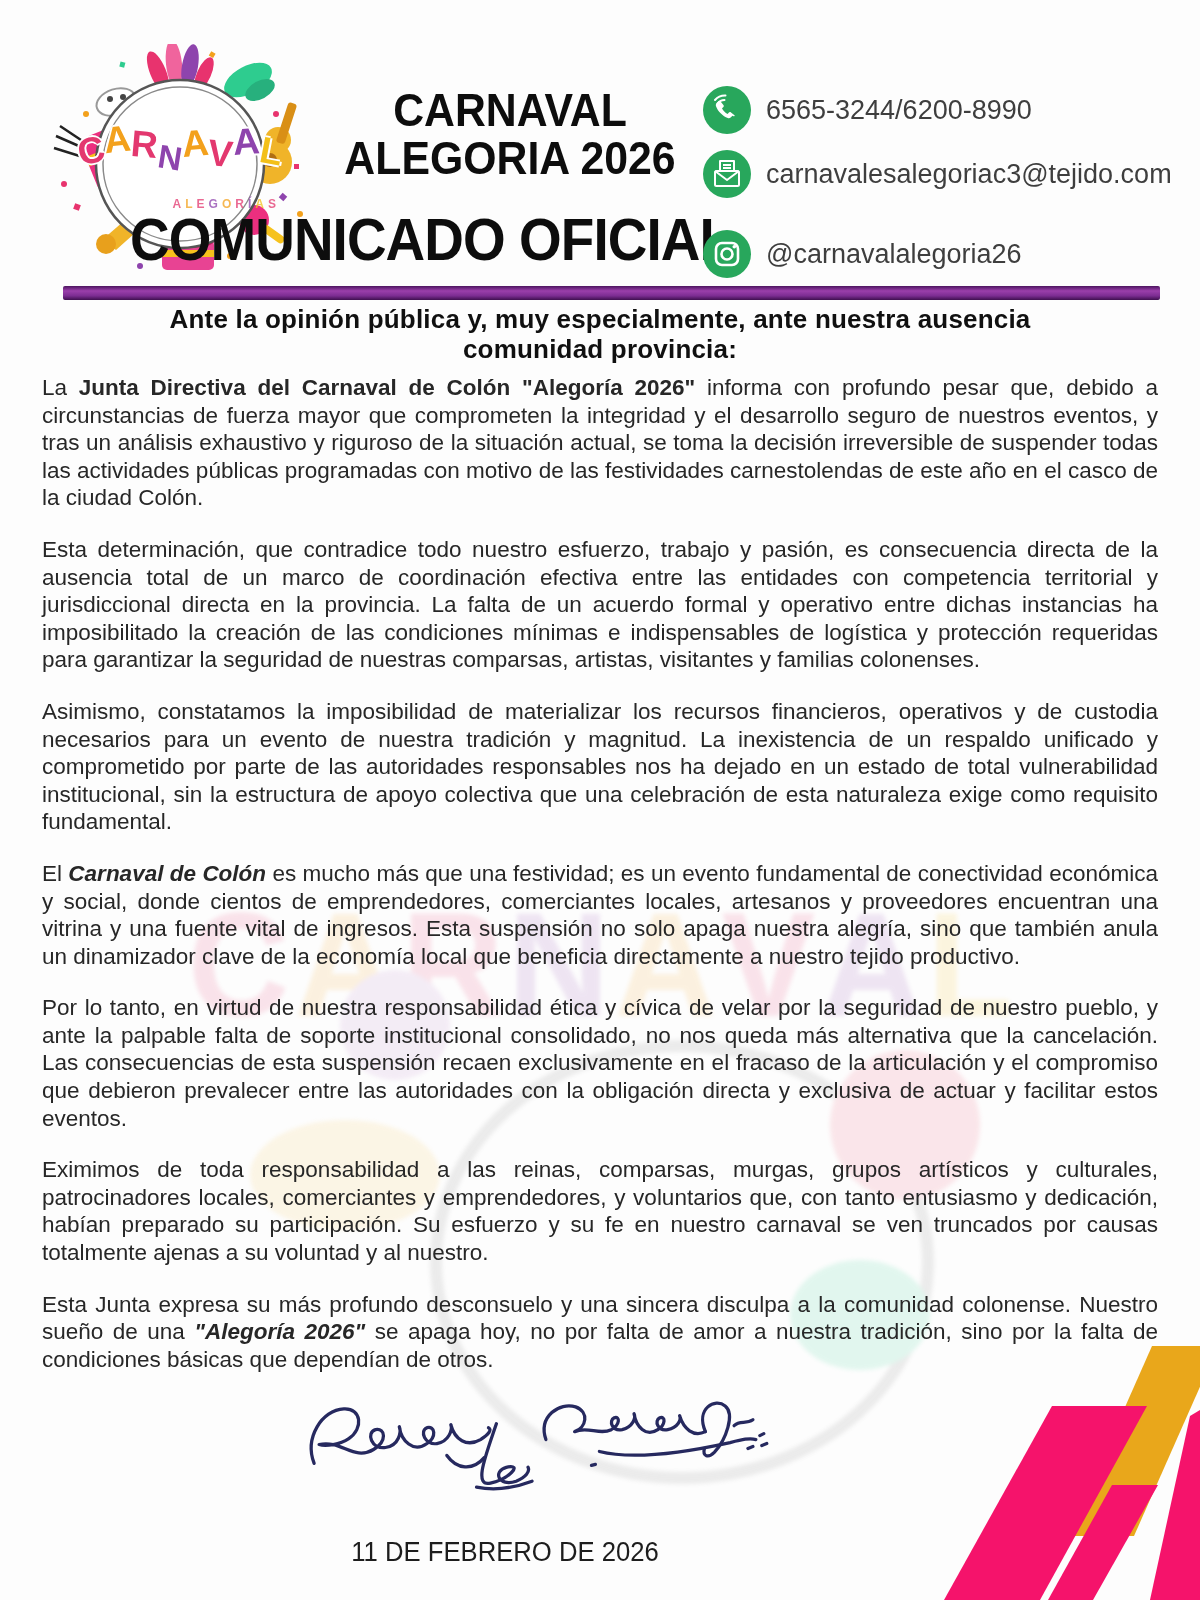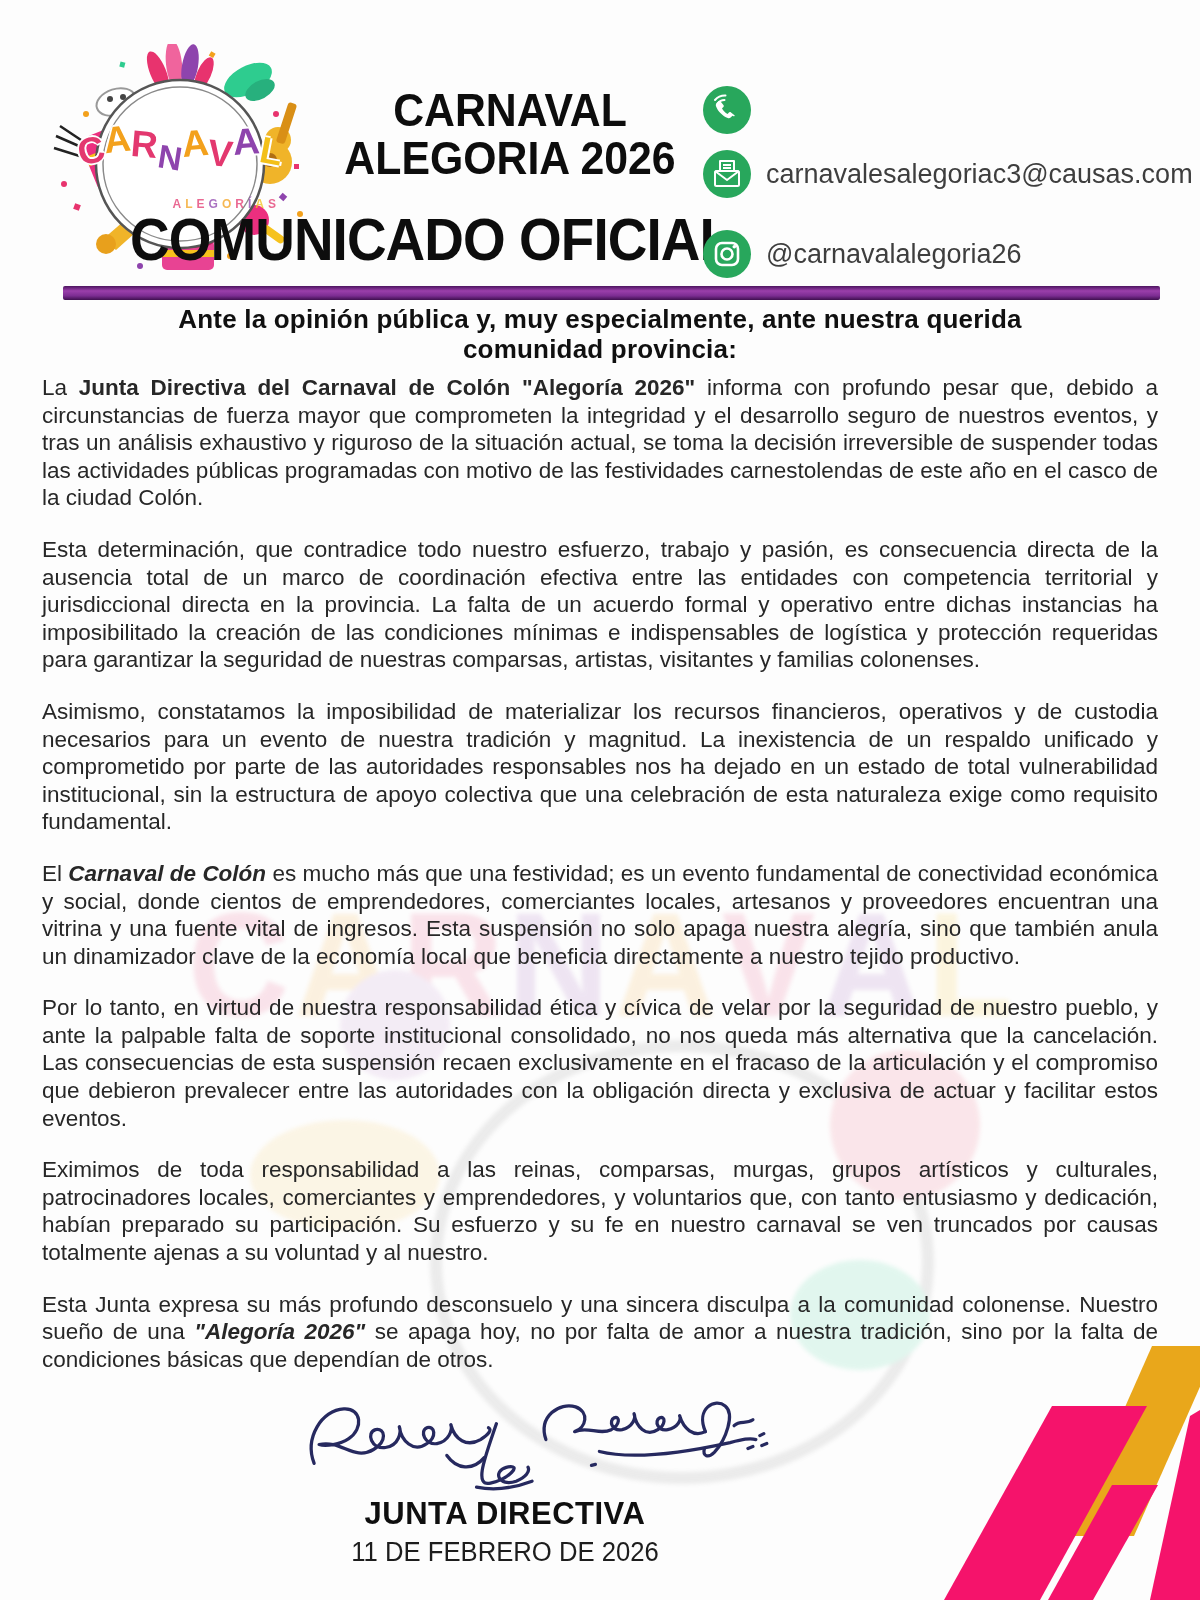--- a/index.html
+++ b/index.html
@@ -136,51 +136,52 @@
   </div>
 
   <div class="banner">COMUNICADO OFICIAL</div>
 
   <div class="contact c1">
     <svg class="cicon" viewBox="0 0 48 48">
       <circle cx="24" cy="24" r="24" fill="#28a75c"></circle>
       <path d="M31.2,29.1l-3.2-2.6c-.7-.6-1.7-.5-2.3.2l-1.1,1.2c-2.3-1-4.6-3.3-5.6-5.6l1.2-1.1c.7-.6.8-1.6.2-2.3l-2.6-3.2c-.6-.8-1.8-.9-2.5-.2l-1.6,1.6c-.8.8-1.1,2-.7,3.1 1.7,4.9 6.9,10.1 11.8,11.8 1.1.4 2.3.1 3.1-.7l1.6-1.6C32.1,30.9 32,29.7 31.2,29.1z" fill="#fff"></path>
       <path d="M14.5,17.5 a9,9 0 0 1 7,-3.5 M12,14 a13,13 0 0 1 10.5,-4.5" stroke="#fff" stroke-width="2" fill="none" stroke-linecap="round"></path>
     </svg>
+    <span class="txt">6565-3244/6200-8990</span>
   </div>
 
   <div class="contact c2">
     <svg class="cicon" viewBox="0 0 48 48">
       <circle cx="24" cy="24" r="24" fill="#28a75c"></circle>
       <g stroke="#fff" stroke-width="2" fill="none" stroke-linejoin="round">
         <path d="M17,22 V11 H31 V22"></path>
         <path d="M20,15 H28 M20,18 H28 M20,21 H26"></path>
         <rect x="12" y="21" width="24" height="15" rx="1.5"></rect>
         <path d="M12,21 L24,30 L36,21"></path>
       </g>
     </svg>
-    <span class="txt">carnavalesalegoriac3@causas.com</span>
+    <span class="txt">carnavalesalegoriac3@tejido.com</span>
   </div>
 
   <div class="contact c3">
     <svg class="cicon" viewBox="0 0 48 48">
       <circle cx="24" cy="24" r="24" fill="#28a75c"></circle>
       <g stroke="#fff" stroke-width="2.6" fill="none">
         <rect x="13" y="13" width="22" height="22" rx="6"></rect>
         <circle cx="24" cy="24" r="5.5"></circle>
       </g>
       <circle cx="31.3" cy="16.7" r="1.8" fill="#fff"></circle>
     </svg>
     <span class="txt">@carnavalalegoria26</span>
   </div>
 
   <div class="divider"></div>
 
   <div class="salutation">
-    <div>Ante la opinión pública y, muy especialmente, ante nuestra querida</div>
+    <div>Ante la opinión pública y, muy especialmente, ante nuestra ausencia</div>
     <div>comunidad provincia:</div>
   </div>
 
   <div class="watermark">
     <div class="wm-word"><span style="color: rgb(227, 56, 111);">C</span><span style="color: rgb(243, 161, 28);">A</span><span style="color: rgb(227, 56, 111);">R</span><span style="color: rgb(142, 68, 173);">N</span><span style="color: rgb(243, 161, 28);">A</span><span style="color: rgb(227, 56, 111);">V</span><span style="color: rgb(142, 68, 173);">A</span><span style="color: rgb(243, 192, 24);">L</span></div>
     <div class="wm-ring"></div>
     <div class="wm-blob wb1"></div>
     <div class="wm-blob wb2"></div>
     <div class="wm-blob wb3"></div>
     <div class="wm-blob wb4"></div>
@@ -206,21 +207,20 @@
         <path d="M246,44 C238,20 260,6 276,11 C290,16 287,32 275,36 C288,30 300,40 312,34 C321,29 321,20 315,22 C309,25 313,36 323,34 C334,31 337,22 335,18 C337,31 347,42 359,34 C367,29 367,20 361,22 C355,25 359,36 369,34 C379,32 383,24 381,20 C385,33 395,42 407,36"></path>
         <path d="M407,36 C397,12 417,2 427,10 C437,18 428,44 416,57 C410,63 404,61 406,53"></path>
         <path d="M300,56 C332,64 382,58 432,47 C444,44 452,42 458,44"></path>
         <path d="M436,30 C442,24 448,29 455,24"></path>
         <path d="M462,40 l4,-2 M450,53 l5,-2 m9,-1 l5,-2"></path>
         <path d="M292,70 l4,-1"></path>
       </g>
     </svg>
   </div>
 
-  <div class="board">JUNTA DIRECTIVA</div>
   <div class="sig-date">11 DE FEBRERO DE 2026</div>
 
   <svg class="corner" viewBox="0 0 300 260">
     <polygon points="252,6 318,6 234,196 168,196" fill="#e9a71b"></polygon>
     <polygon points="152,66 247,66 140,260 44,260" fill="#f5136b"></polygon>
     <polygon points="212,145 258,145 193,260 148,260" fill="#f5136b"></polygon>
     <polygon points="290,76 300,70 300,260 250,260" fill="#f5136b"></polygon>
   </svg>
 
 </div>

